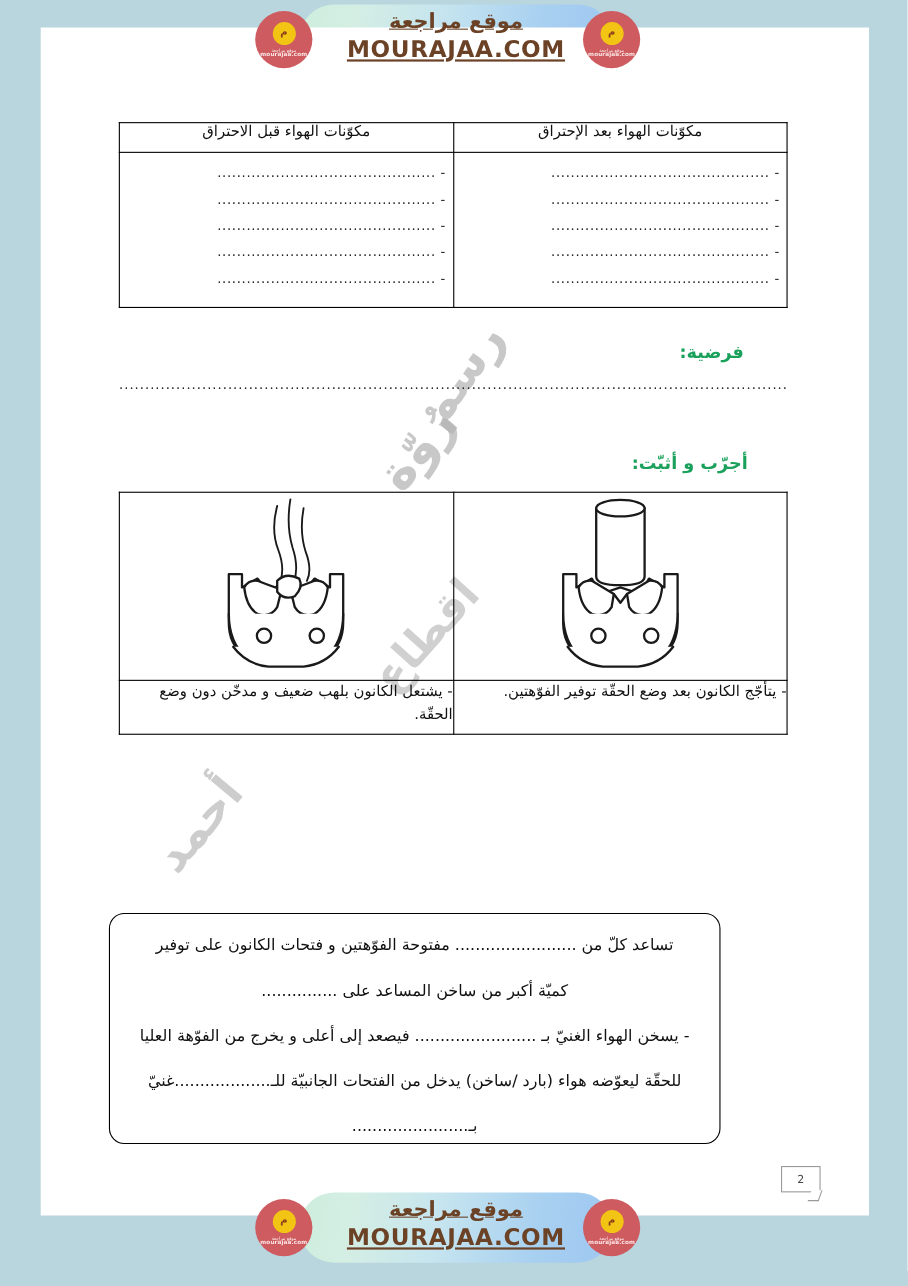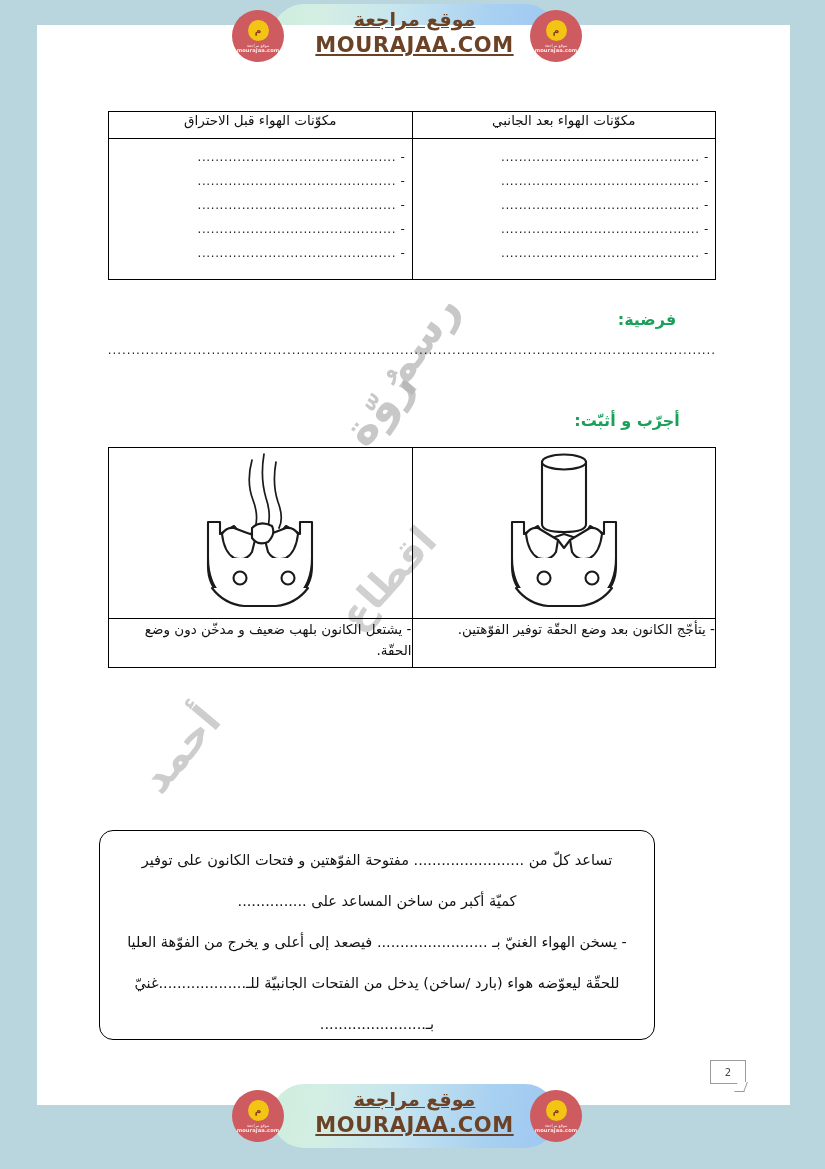--- a/index.html
+++ b/index.html
@@ -351,21 +351,21 @@
 <div id="sheet">
 
   <div class="watermark" id="wm1">رسم</div>
   <div class="watermark" id="wm2">رُوّة</div>
   <div class="watermark" id="wm3">اقطاع</div>
   <div class="watermark" id="wm4">أحمد</div>
 
   <table id="top-table" class="ar">
     <tbody>
         <tr>
-      <th>مكوّنات الهواء بعد الجانبي</th>
+      <th>مكوّنات الهواء بعد الإحتراق</th>
       <th>مكوّنات الهواء قبل الاحتراق</th>
     </tr>
     <tr>
       <td>
         <span class="blank-row">- .............................................</span>
         <span class="blank-row">- .............................................</span>
         <span class="blank-row">- .............................................</span>
         <span class="blank-row">- .............................................</span>
         <span class="blank-row">- .............................................</span>
       </td>

